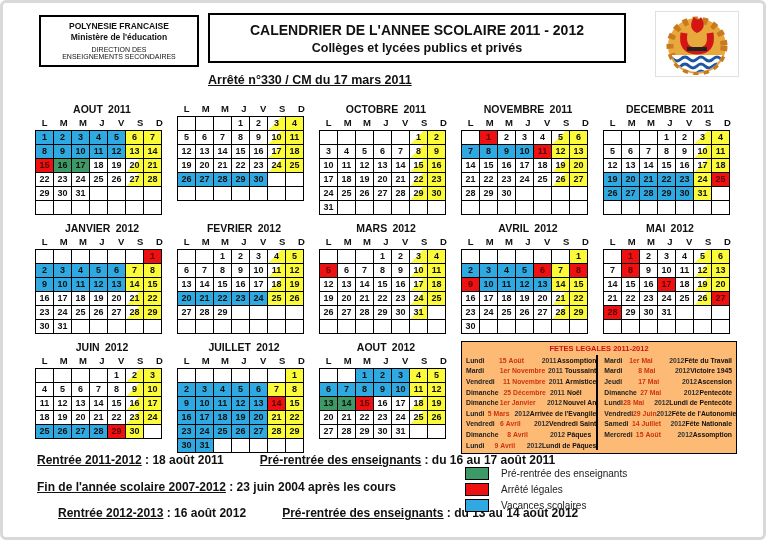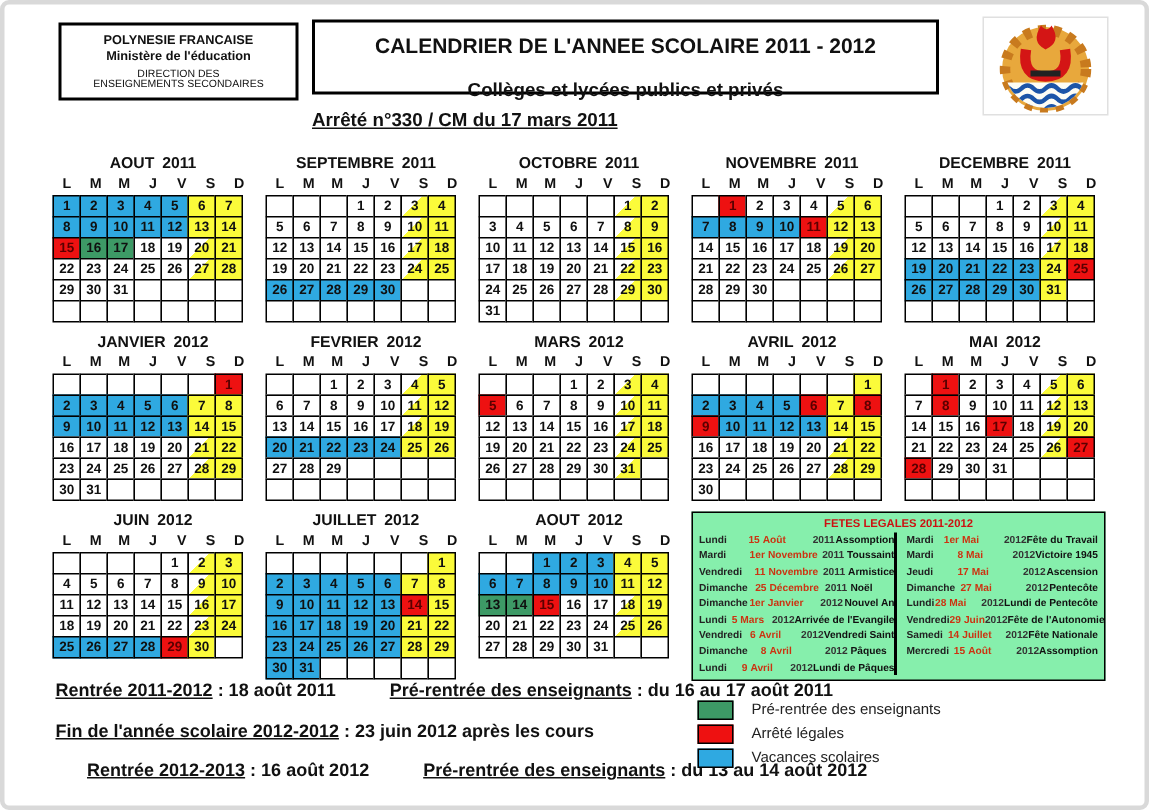--- a/index.html
+++ b/index.html
@@ -17,21 +17,21 @@
   }
   .org-box .l1 { font-size:8.5px; font-weight:bold; }
   .org-box .l2 { font-size:8.5px; font-weight:bold; margin-top:1px;text-align:center; }
   .org-box .l3 { font-size:7px; margin-top:4px; }
   .org-box .l4 { font-size:7px; }
   .title-box {
     position:absolute; left:205px; top:10px; width:418px; height:50px;
     border:2px solid #000; text-align:center; padding-top:7px;
   }
   .title-box .t1 { font-size:14px; font-weight:bold; }
-  .title-box .t2 { font-size:12.5px; font-weight:bold; margin-top:15px; }
+  .title-box .t2 { font-size:12.5px; font-weight:bold; margin-top:3px; }
   .logo-wrap { position:absolute; left:652px; top:8px; width:84px; height:66px;
     border:1px solid #e0e0e0; display:flex; align-items:center; justify-content:center; }
   .arrete {
     position:absolute; left:205px; top:70px; width:418px; text-align:left;
     font-size:12.5px; font-weight:bold; text-decoration:underline;
   }
   
   .months {
     position:absolute; left:32px; top:100px; width:710px;
     display:grid; grid-template-columns:repeat(5,134px);
@@ -50,21 +50,21 @@
     background:#fff; color:#101010;
   }
   .c-b { background:#2fa9e1; }
   .c-r { background:#ee1111; color:#5a0000; }
   .c-g { background:#3d9a66; }
   .c-y { background:#fbfb3a; }
   .c-h { background:linear-gradient(135deg,#ffffff 0 44%,#fbfb3a 44% 100%); }
   
   .fetes {
     grid-column:4 / 6; grid-row:3;
-    border:1px solid #000; background:#86efac;
+    border:1px solid #000; background:#fdba74;
     height:113px; padding:2px 4px; position:relative;
   }
   .fetes .ftitle { text-align:center; font-size:7.5px; font-weight:bold; color:#cc1111; height:11px; }
   .fetes .cols { display:flex; }
   .fetes .colL { width:49%; }
   .fetes .colR { width:51%; border-left:2px solid #000; padding-left:6px; }
   .frow { display:flex; height:10.6px; font-size:6.8px; font-weight:bold; align-items:center; }
   .frow .wd { width:33px; color:#222; }
   .frow .dt { width:14px; color:#cc3311; text-align:right; padding-right:2px; }
   .frow .mo { width:37px; color:#cc3311; }
@@ -182,21 +182,20 @@
           <div class="cell"></div>
           <div class="cell"></div>
           <div class="cell"></div>
           <div class="cell"></div>
           <div class="cell"></div>
           <div class="cell"></div>
         </div>
       </div>
     </div>
     <div class="month">
-      <div class="mtitle">SEPTEMBRE 2011</div>
       <div class="dhdr">
         <span>L</span>
         <span>M</span>
         <span>M</span>
         <span>J</span>
         <span>V</span>
         <span>S</span>
         <span>D</span>
       </div>
       <div class="mgrid">
@@ -1113,21 +1112,21 @@
           </div>
         </div>
     </div>
   </div>
 </div>
 
 <div class="footline fl1">
   <u>Rentrée 2011-2012</u><span> : 18 août 2011</span><span class="gap"></span><u>Pré-rentrée des enseignants</u><span> : du 16 au 17 août 2011</span>
 </div>
 <div class="footline fl2">
-  <u>Fin de l'année scolaire 2012-2012</u><span> : 23 juin 2012 après les cours</span>
+  <u>Fin de l'année scolaire 2007-2012</u><span> : 23 juin 2004 après les cours</span>
 </div>
 <div class="footline fl3">
   <u>Rentrée 2012-2013</u><span> : 16 août 2012</span><span class="gap"></span><u>Pré-rentrée des enseignants</u><span> : du 13 au 14 août 2012</span>
 </div>
 
 <div class="legend">
     <div class="lrow">
       <span class="swatch" style="background: rgb(61, 154, 102);"></span>
       <span class="ltxt">Pré-rentrée des enseignants</span>
     </div>

